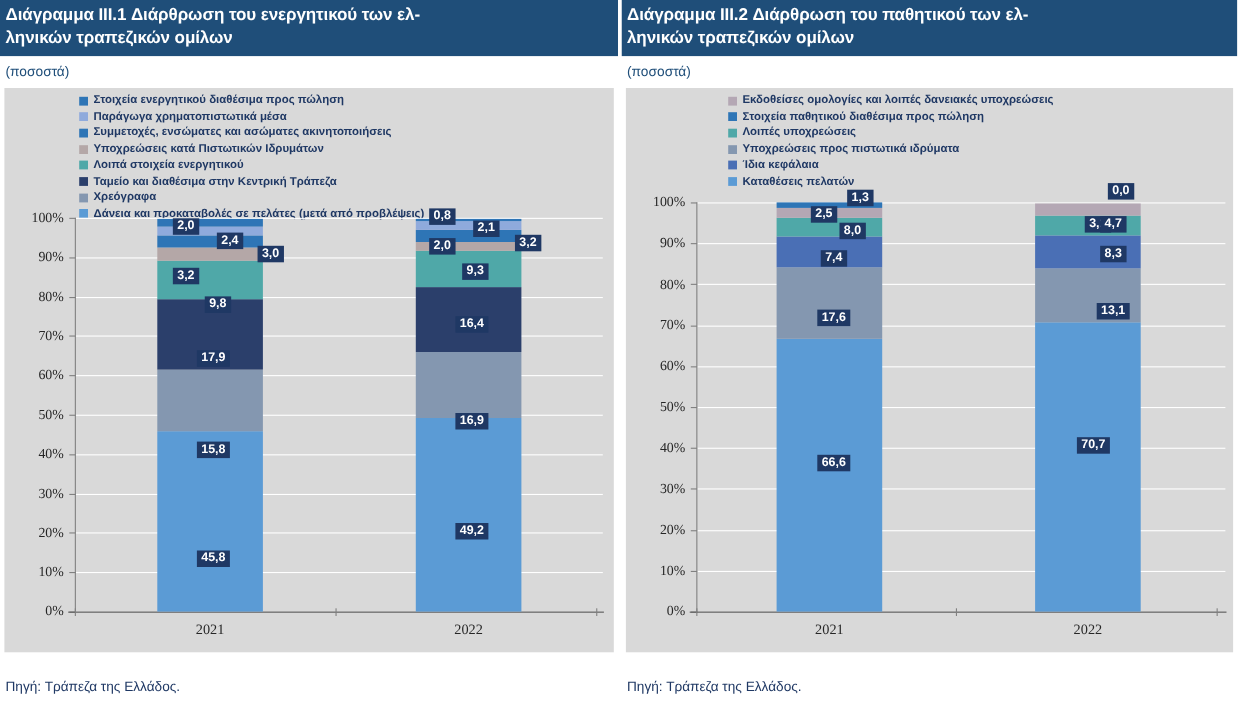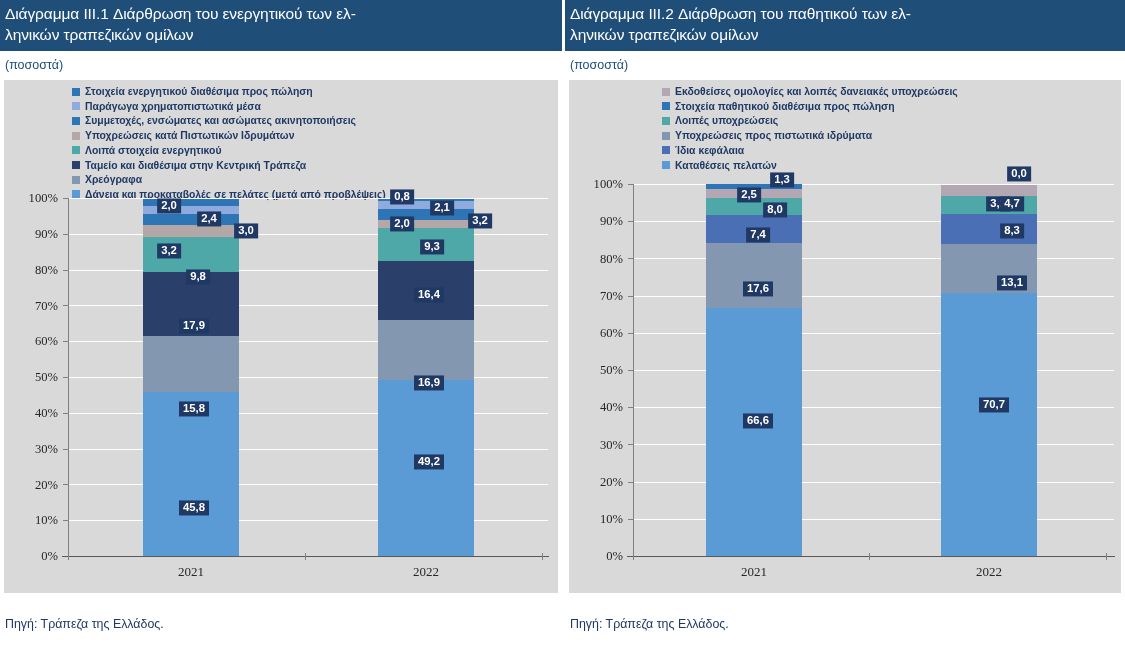--- a/index.html
+++ b/index.html
@@ -20,21 +20,21 @@
     position: relative;
     background: #ffffff;
     overflow: hidden;
   }
   .panel.right { width: 563px; border-left: 3px solid #ffffff; }
 
   
   .title-bar {
     background: #1f4e79;
     color: #ffffff;
-    font-weight: normal;
+    font-weight: bold;
     font-size: 15.5px;
     line-height: 1.33;
     padding: 4px 7px 6px 5px;
     letter-spacing: -0.1px;
   }
   .subtitle {
     color: #1f4e79;
     font-size: 12.5px;
     padding: 7px 0 6px 5px;
   }
@@ -249,21 +249,21 @@
           <div class="dlabel" style="left: 190px; top: 246px;">17,9</div>
           <div class="dlabel" style="left: 190px; top: 329px;">15,8</div>
           <div class="dlabel" style="left: 190px; top: 428px;">45,8</div>
           <div class="dlabel" style="left: 398px; top: 117px;">0,8</div>
           <div class="dlabel" style="left: 438px; top: 128px;">2,1</div>
           <div class="dlabel" style="left: 476px; top: 141px;">3,2</div>
           <div class="dlabel" style="left: 398px; top: 144px;">2,0</div>
           <div class="dlabel" style="left: 428px; top: 167px;">9,3</div>
           <div class="dlabel" style="left: 425px; top: 215px;">16,4</div>
           <div class="dlabel" style="left: 425px; top: 303px;">16,9</div>
-          <div class="dlabel" style="left: 425px; top: 382px; text-align: center;">49,2</div>
+          <div class="dlabel" style="left: 425px; top: 403px; text-align: center;">49,2</div>
         </div>
     </div>
     <div class="source" style="top:617px">Πηγή: Τράπεζα της Ελλάδος.</div>
   </div>
 
   <div class="panel right">
     <div class="title-bar">
       <div>Διάγραμμα III.2 Διάρθρωση του παθητικού των ελ-</div>
       <div>ληνικών τραπεζικών ομίλων</div>
     </div>

